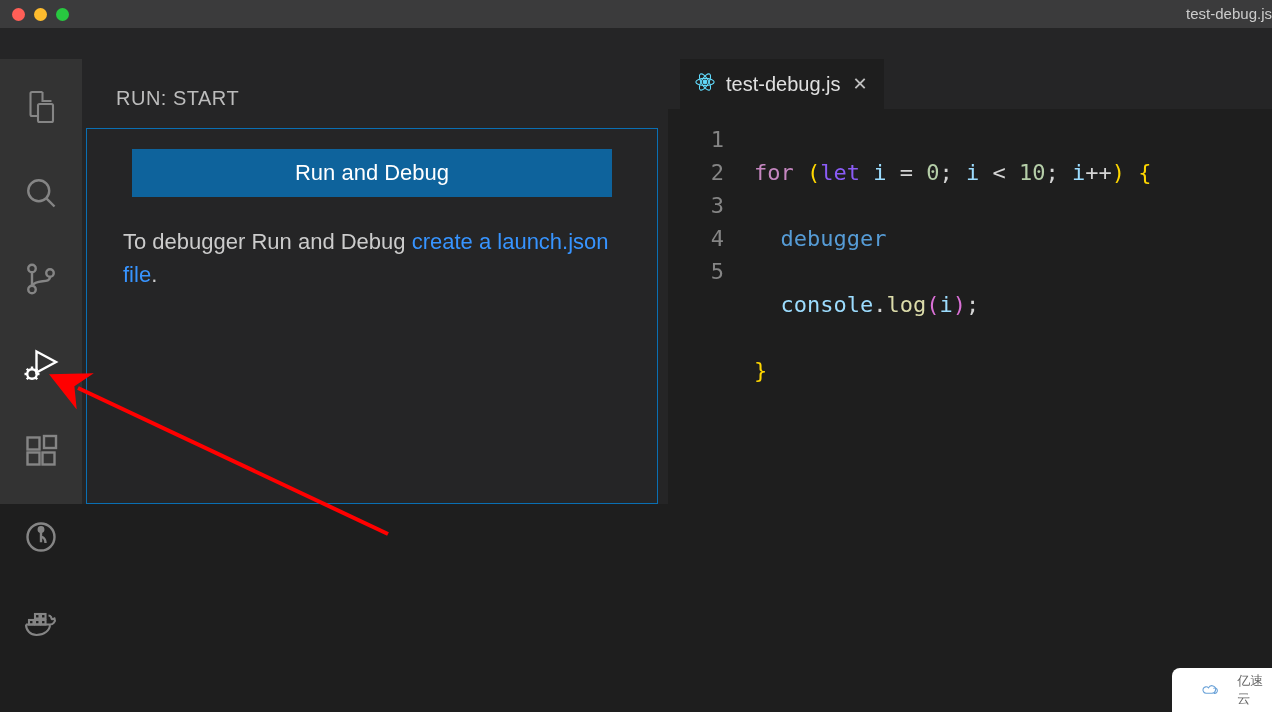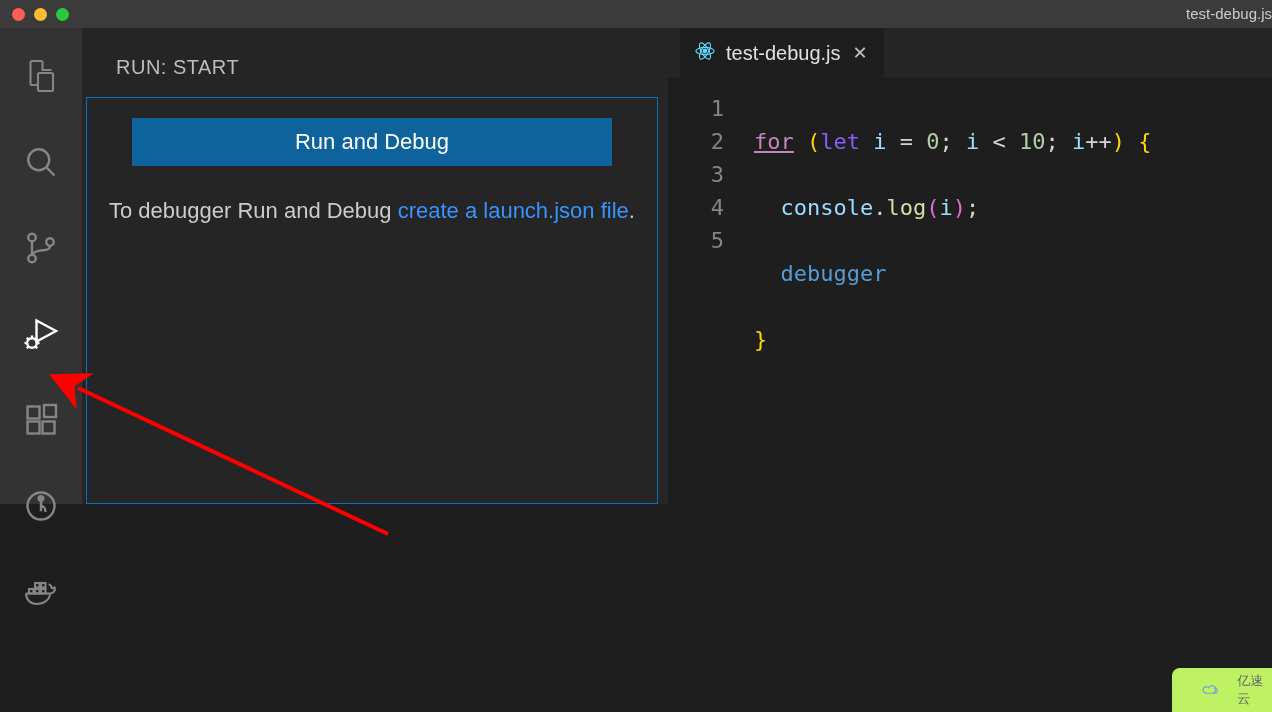--- a/index.html
+++ b/index.html
@@ -5,50 +5,50 @@
   * { box-sizing: border-box; margin: 0; padding: 0; }
   html, body { width: 1272px; height: 712px; overflow: hidden; font-family: -apple-system, "Segoe UI", sans-serif; background: #1e1e1e; }
   .window { width: 1272px; height: 504px; background: #252526; display: flex; flex-direction: column; }
   .titlebar { height: 28px; background: #3b3b3c; display: flex; align-items: center; position: relative; }
   .traffic { display: flex; gap: 9px; margin-left: 12px; }
   .dot { width: 13px; height: 13px; border-radius: 50%; }
   .dot.red { background: #ff5f57; }
   .dot.yellow { background: #febc2e; }
   .dot.green { background: #28c840; }
   .titlebar-title { position: absolute; right: 0; top: 0; height: 28px; line-height: 28px; color: #cccccc; font-size: 15px; padding-right: 0; }
-  .body { flex: 1; display: flex; min-height: 0; }
+  .body { flex: 1; display: flex; min-height: 0; margin-top: 31px; }
   .activity-bar { width: 82px; background: #333333; display: flex; flex-direction: column; align-items: center; padding-top: 30px; gap: 50px; }
   .activity-item { width: 44px; height: 44px; display: flex; align-items: center; justify-content: center; color: #858585; cursor: pointer; }
   .activity-item.active { color: #ffffff; }
   .activity-item svg { width: 36px; height: 36px; }
   .sidebar { width: 586px; background: #252526; display: flex; flex-direction: column; padding-top: 28px; }
   .sidebar-title { color: #bcbcbc; font-size: 20px; letter-spacing: 0.5px; padding: 0 0 18px 34px; }
-  .run-panel { margin: 0 10px 0 4px; border: 1px solid #0a6fb3; flex: 1; padding: 20px 18px; position: relative; }
+  .run-panel { margin: 0 10px 0 4px; border: 1px solid #0a6fb3; flex: 1; padding: 20px 32px; position: relative; }
   .run-btn { width: 480px; height: 48px; margin: 0 auto 28px auto; display: block; background: #0e639c; color: #ffffff; border: none; font-size: 22px; cursor: pointer; }
   .helper { font-size: 22px; color: #cccccc; line-height: 1.5; padding: 0 4px; }
   .helper a { color: #3794ff; text-decoration: none; cursor: pointer; }
   .editor { flex: 1; background: #1e1e1e; display: flex; flex-direction: column; min-width: 0; }
   .tabbar { height: 50px; background: #252526; display: flex; align-items: stretch; padding-left: 12px; }
   .tab { background: #1e1e1e; display: flex; align-items: center; padding: 0 14px; gap: 10px; color: #e0e0e0; font-size: 20px; border-right: 1px solid #252526; cursor: pointer; }
   .tab .react-icon svg { width: 22px; height: 22px; }
   .tab .close { color: #c0c0c0; font-size: 18px; padding: 2px; cursor: pointer; }
   .code-area { flex: 1; display: flex; font-family: Menlo, Consolas, monospace; font-size: 22px; line-height: 33px; padding-top: 14px; }
   .gutter { width: 86px; text-align: right; color: #858585; padding-right: 30px; user-select: none; }
   .code { flex: 1; color: #d4d4d4; white-space: pre; position: relative; }
-  .tok-kw { color: #c586c0; text-decoration: underline; }
+  .tok-kw { color: #c586c0; }
   .tok-kw2 { color: #8b5cf6; }
   .tok-var { color: #9cdcfe; }
   .tok-num { color: #b5cea8; }
   .tok-fn { color: #dcdcaa; }
   .tok-par { color: #ffd700; }
   .tok-brace { color: #da70d6; }
   .tok-pun { color: #d4d4d4; }
   .tok-dbg { color: #569cd6; }
   .arrow { position: absolute; pointer-events: none; }
-  .watermark { position: absolute; right: 0; bottom: 0; width: 100px; height: 44px; background: #bef264; border-top-left-radius: 8px; display: flex; align-items: center; justify-content: center; gap: 16px; color: #666; font-size: 13px; padding-left: 28px; }
+  .watermark { position: absolute; right: 0; bottom: 0; width: 100px; height: 44px; background: #ffffff; border-top-left-radius: 8px; display: flex; align-items: center; justify-content: center; gap: 16px; color: #666; font-size: 13px; padding-left: 28px; }
   .watermark svg { width: 24px; height: 18px; }
 </style>
 </head>
 <body>
 
 <div class="window">
   <div class="titlebar">
     <div class="traffic">
       <div class="dot red"></div>
       <div class="dot yellow"></div>
@@ -149,22 +149,22 @@
       <div class="code-area">
         <div class="gutter">
           <div>1</div>
           <div>2</div>
           <div>3</div>
           <div>4</div>
           <div>5</div>
         </div>
         <div class="code">
 <div><span class="tok-kw">for</span><span> </span><span class="tok-par">(</span><span class="tok-kw2">let</span><span> </span><span class="tok-var">i</span><span> </span><span class="tok-pun">=</span><span> </span><span class="tok-num">0</span><span class="tok-pun">;</span><span> </span><span class="tok-var">i</span><span> </span><span class="tok-pun">&lt;</span><span> </span><span class="tok-num">10</span><span class="tok-pun">;</span><span> </span><span class="tok-var">i</span><span class="tok-pun">++</span><span class="tok-par">)</span><span> </span><span class="tok-par">{</span></div>
+<div><span>  </span><span class="tok-dbg">debugger</span></div>
 <div><span>  </span><span class="tok-var">console</span><span class="tok-pun">.</span><span class="tok-fn">log</span><span class="tok-brace">(</span><span class="tok-var">i</span><span class="tok-brace">)</span><span class="tok-pun">;</span></div>
-<div><span>  </span><span class="tok-dbg">debugger</span></div>
 <div><span class="tok-par">}</span></div>
 <div><span></span></div>
         </div>
       </div>
     </div>
 
   </div>
 
   <svg class="arrow" style="left:0;top:0" width="1272" height="712">
     <defs>

